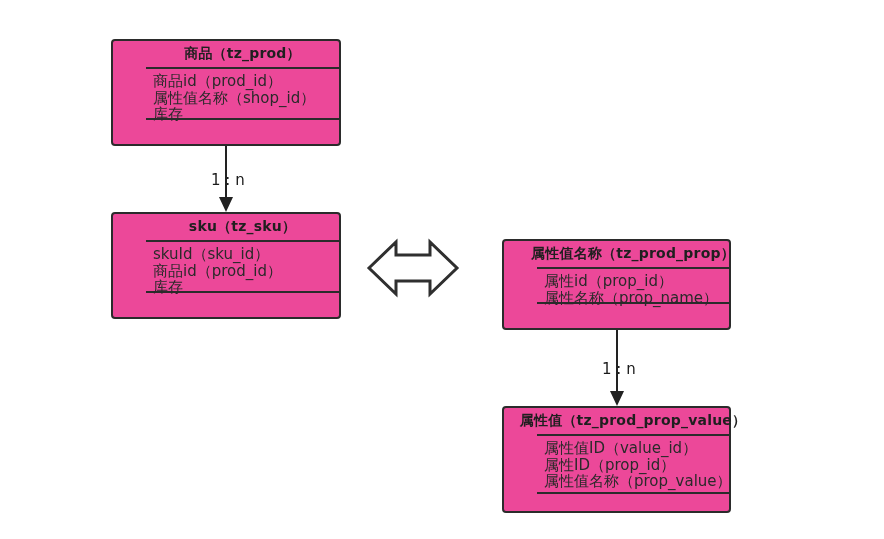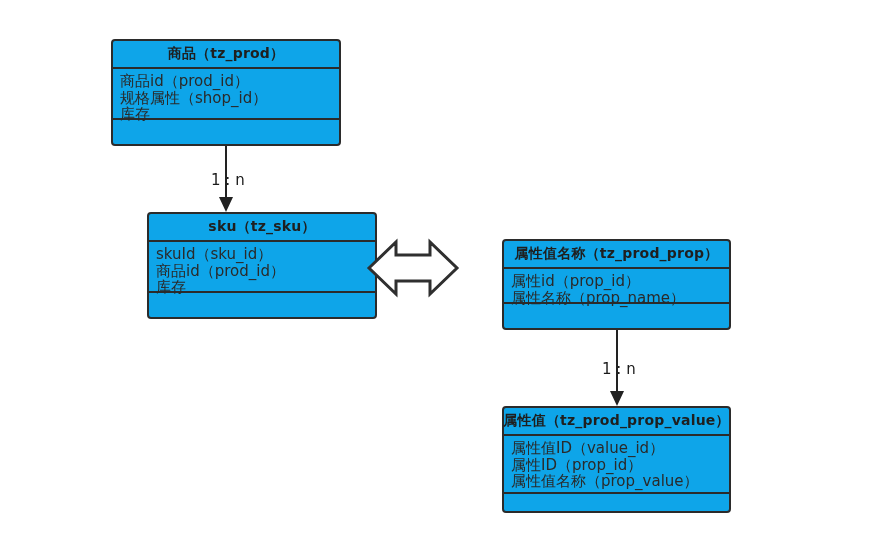--- a/index.html
+++ b/index.html
@@ -19,23 +19,24 @@
     background: #ffffff;
     overflow: hidden;
   }
 
   
   .entity {
     position: absolute;
     box-sizing: border-box;
     border: 2px solid #2b2b2b;
     border-radius: 4px;
-    background: #0ea5e9;
+    background: #ec4899;
     display: flex;
     flex-direction: column;
+    padding-left: 33px;
   }
   .entity-title {
     box-sizing: border-box;
     text-align: center;
     font-weight: bold;
     font-size: 14px;
     color: #1f1f1f;
     letter-spacing: 0.2px;
     display: flex;
     align-items: center;
@@ -93,33 +94,33 @@
 </style>
 </head>
 <body>
 
 <div id="canvas">
 
   <div class="entity" style="left:111px; top:39px; width:230px; height:107px;">
     <div class="entity-title" style="height:28px;">商品（tz_prod）</div>
     <div class="entity-attrs" style="height:51px;">
       <div class="attr-row">商品id（prod_id）</div>
-      <div class="attr-row">规格属性（shop_id）</div>
+      <div class="attr-row">属性值名称（shop_id）</div>
       <div class="attr-row">库存</div>
     </div>
     <div class="entity-methods"></div>
   </div>
 
   <div class="connector" style="left:0; top:0; width:884px; height:539px; pointer-events:none;">
     <div class="conn-line" style="left:225px; top:146px; height:51px;"></div>
     <div class="conn-head" style="left:219px; top:197px;"></div>
     <div class="conn-label" style="left:211px; top:173px;">1 : n</div>
   </div>
 
-  <div class="entity" style="left:111px; top:212px; width:230px; height:107px;margin-left:36px;">
+  <div class="entity" style="left:111px; top:212px; width:230px; height:107px;">
     <div class="entity-title" style="height:28px;">sku（tz_sku）</div>
     <div class="entity-attrs" style="height:51px;">
       <div class="attr-row">skuId（sku_id）</div>
       <div class="attr-row">商品id（prod_id）</div>
       <div class="attr-row">库存</div>
     </div>
     <div class="entity-methods"></div>
   </div>
 
   <div class="double-arrow" style="left:366px; top:238px; width:94px; height:60px;">

